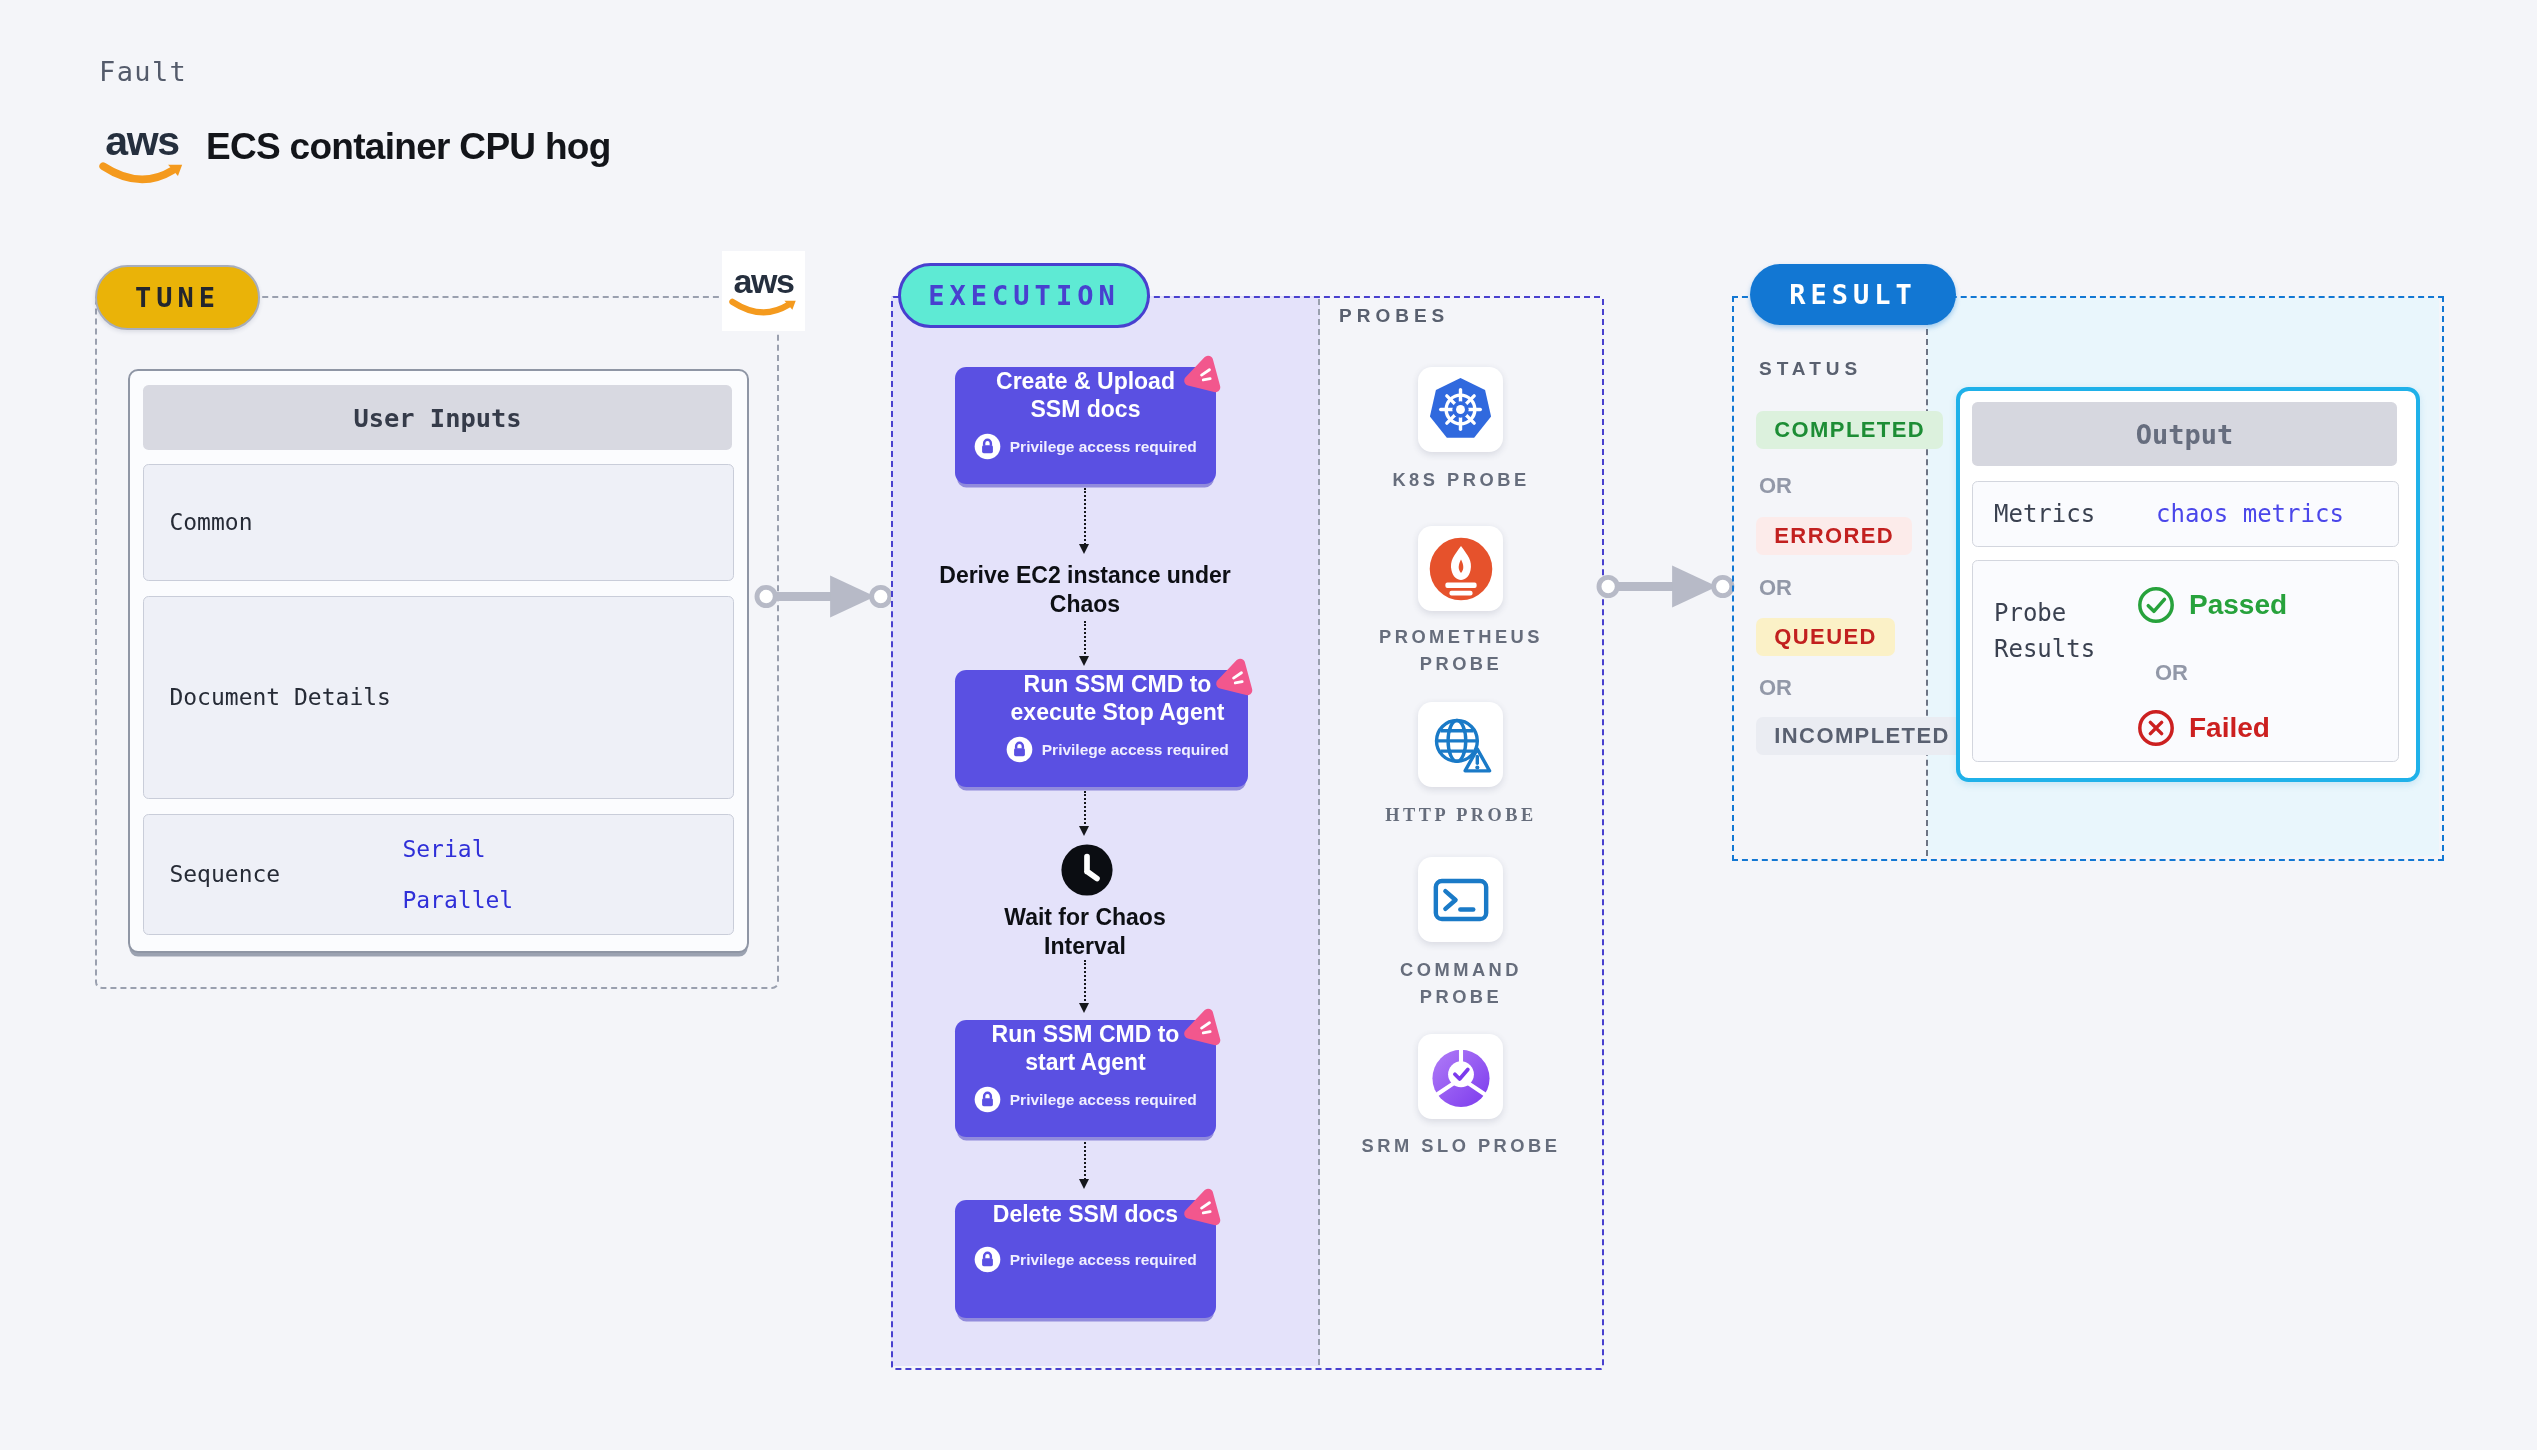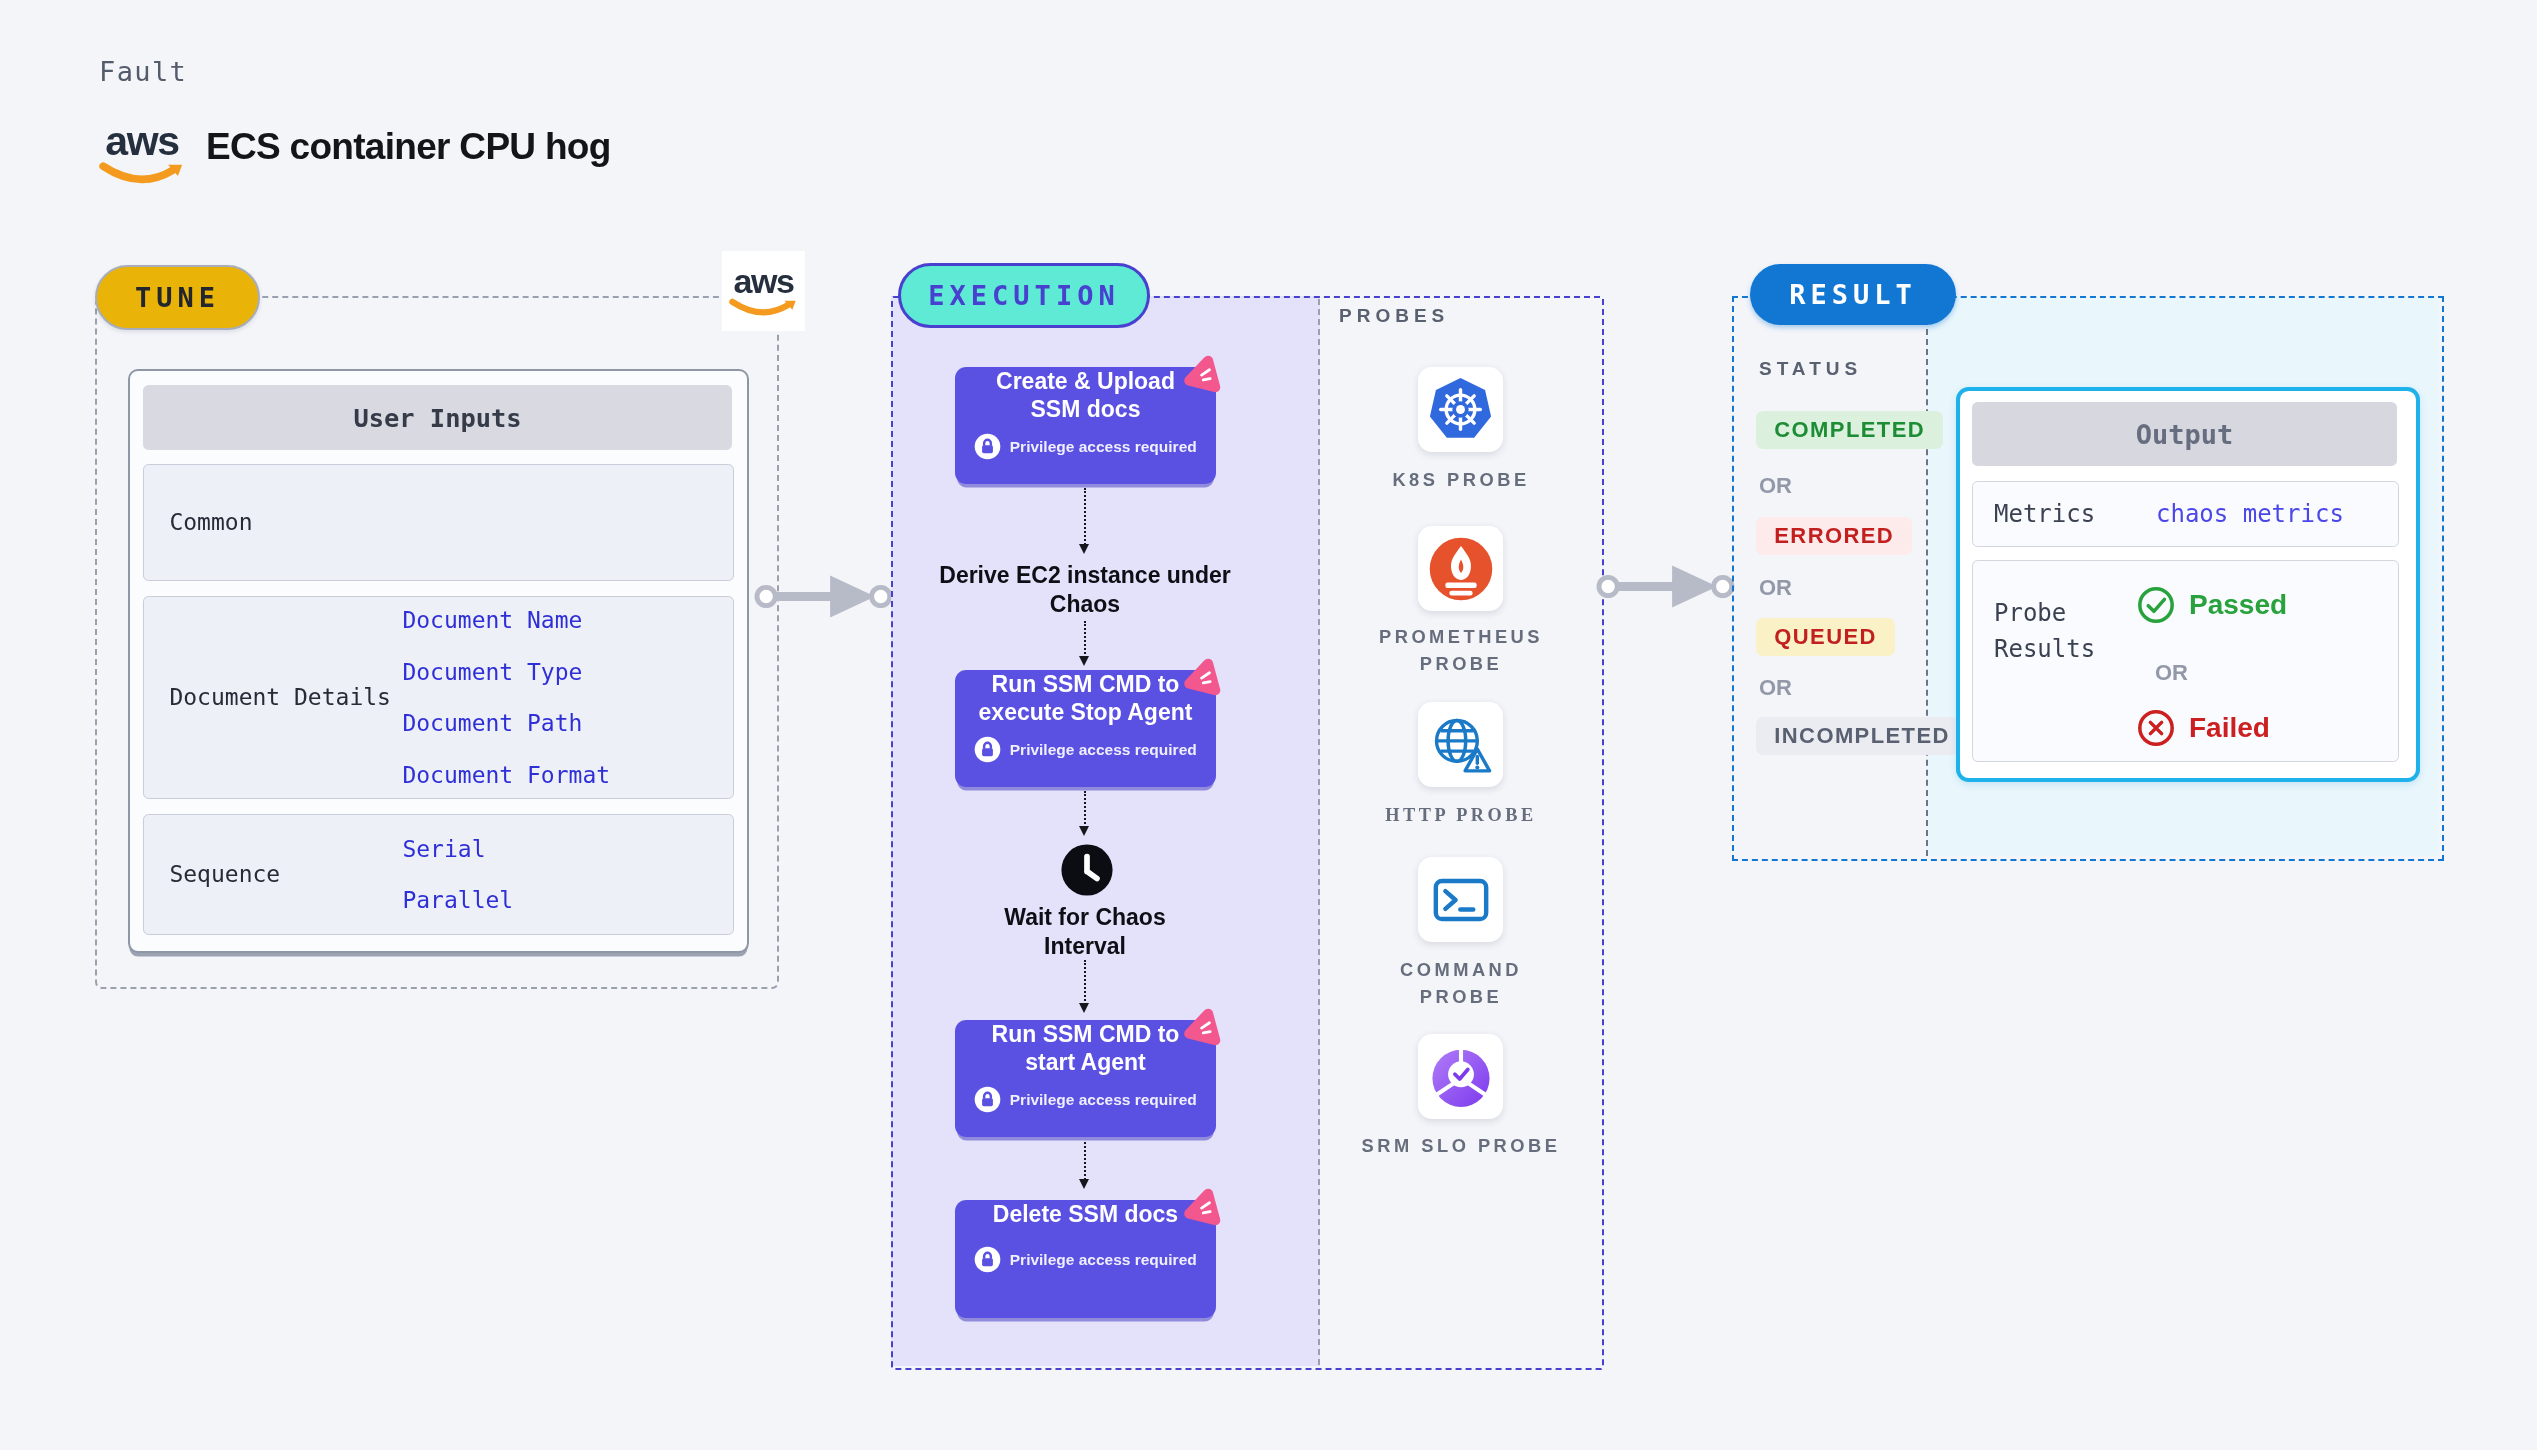--- a/index.html
+++ b/index.html
@@ -124,26 +124,20 @@
 
 <div class="abs ui-card"></div>
 <div class="abs mono ui-head">User Inputs</div>
 
 <div class="abs mono ui-row" style="top:464px;height:115px;">
   <div class="lbl">Common</div>
 </div>
 
 <div class="abs mono ui-row" style="top:596px;height:201px;">
   <div class="lbl">Document Details</div>
-  <div class="vals">
-    <div>Document Name</div>
-    <div>Document Type</div>
-    <div>Document Path</div>
-    <div>Document Format</div>
-  </div>
 </div>
 
 <div class="abs mono ui-row" style="top:814px;height:119px;">
   <div class="lbl">Sequence</div>
   <div class="vals">
     <div>Serial</div>
     <div>Parallel</div>
   </div>
 </div>
 
@@ -174,21 +168,21 @@
     <span>Privilege access required</span>
   </div>
 </div>
 
 <div class="abs varrow" style="top:488px;height:61px;"></div>
 
 <div class="abs step-text" style="top:561px;">Derive EC2 instance under Chaos</div>
 
 <div class="abs varrow" style="top:621px;height:40px;"></div>
 
-<div class="abs step-btn" style="top:670px;height:117px;">
+<div class="abs step-btn" style="top:670px;height:117px;padding-left:32px;">
   <svg class="chaos-badge" width="44" height="40" viewBox="0 0 62 56">
     <polygon points="12,44 31,10 50,44" fill="#f2578d" stroke="#f2578d" stroke-width="14" stroke-linejoin="round" transform="rotate(14 31 28)"></polygon>
     <path d="M27 32 L36 22 M31 38 L40 34" stroke="#ffffff" stroke-width="4" stroke-linecap="round" fill="none" transform="rotate(14 31 28)"></path>
   </svg>
   <div class="t">Run SSM CMD to execute Stop Agent</div>
   <div class="priv">
     <svg width="27" height="27" viewBox="0 0 40 40">
       <circle cx="20" cy="20" r="19" fill="#ffffff"></circle>
       <path d="M15 19 v-4 a5 5 0 0 1 10 0 v4" fill="none" stroke="#5a50e2" stroke-width="3.6"></path>
       <rect x="12" y="18" width="16" height="12" rx="2.5" fill="#5a50e2"></rect>

